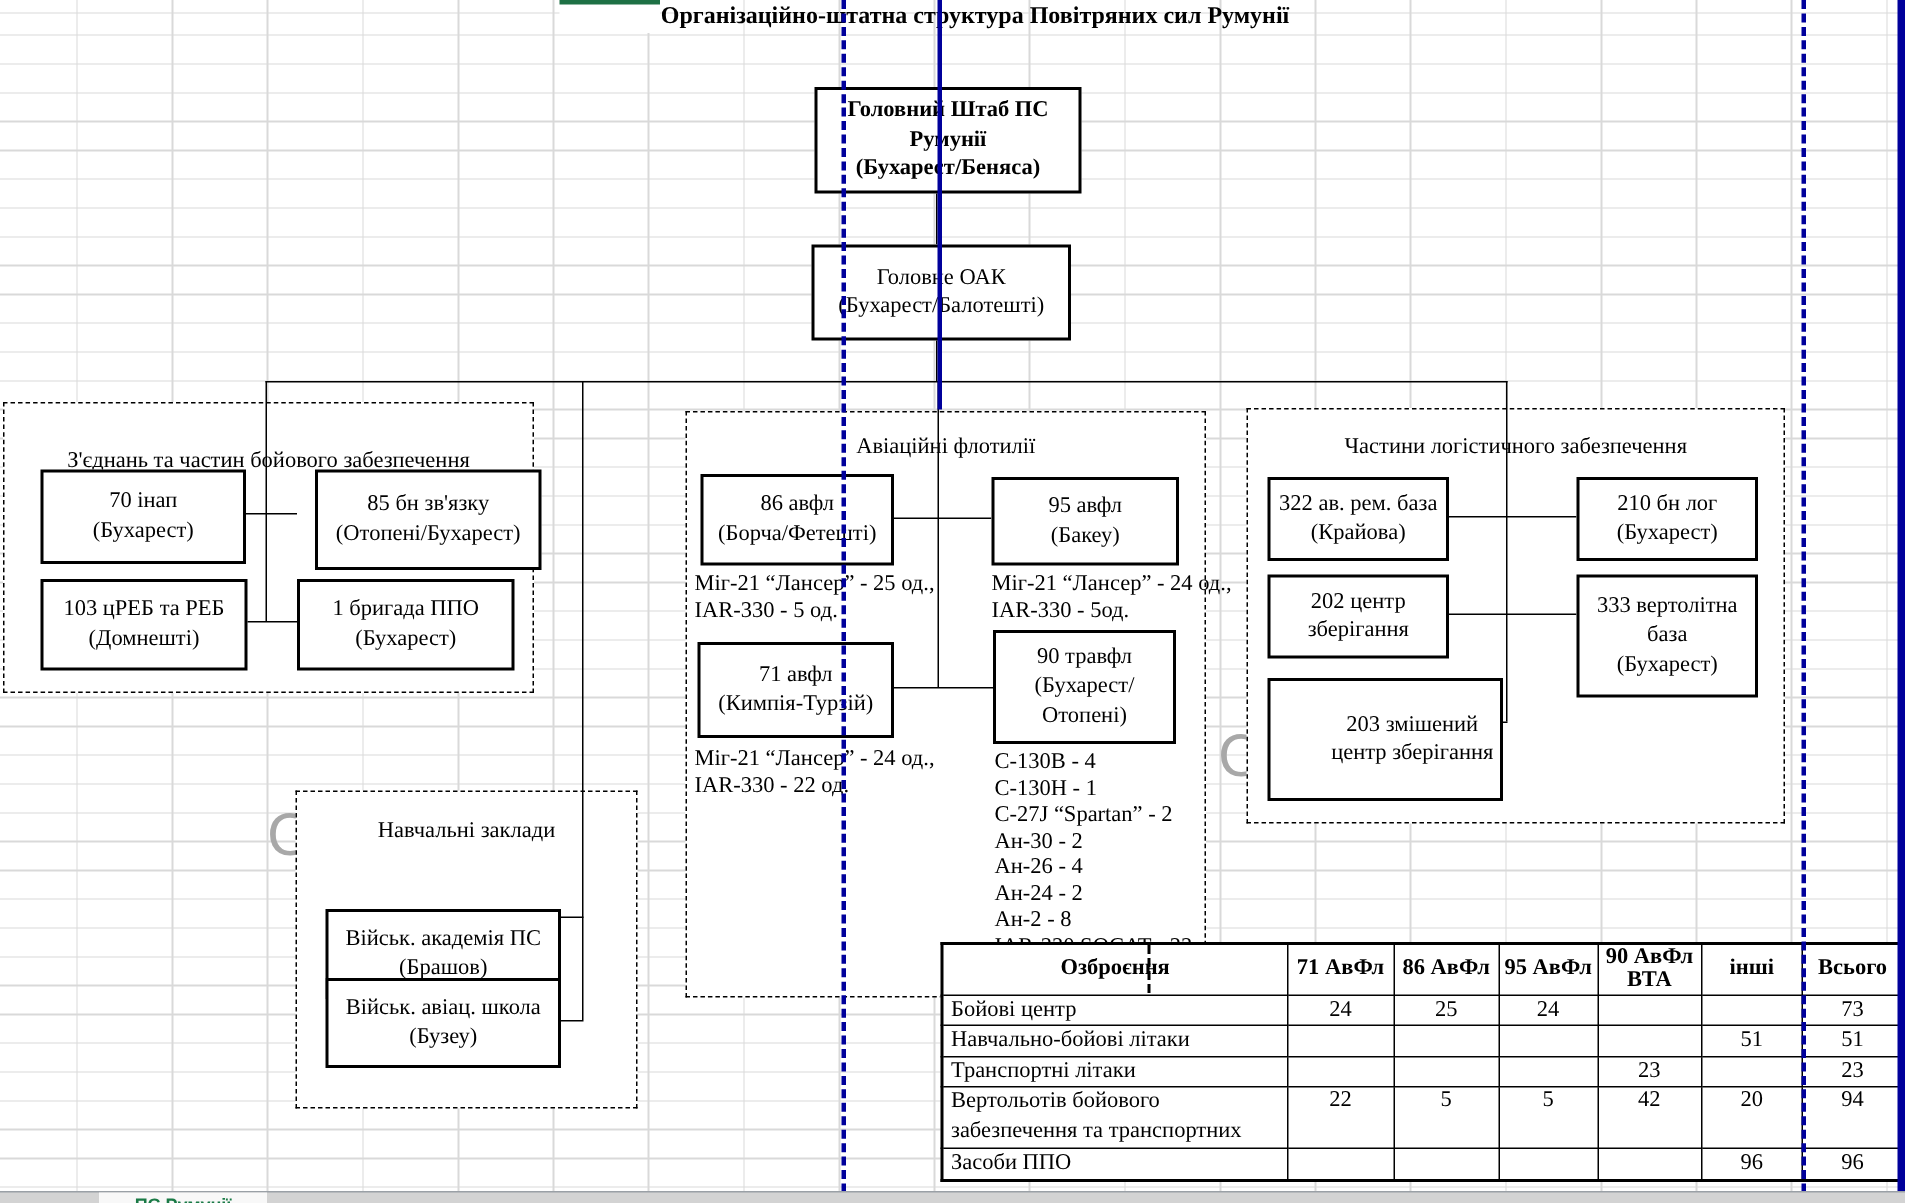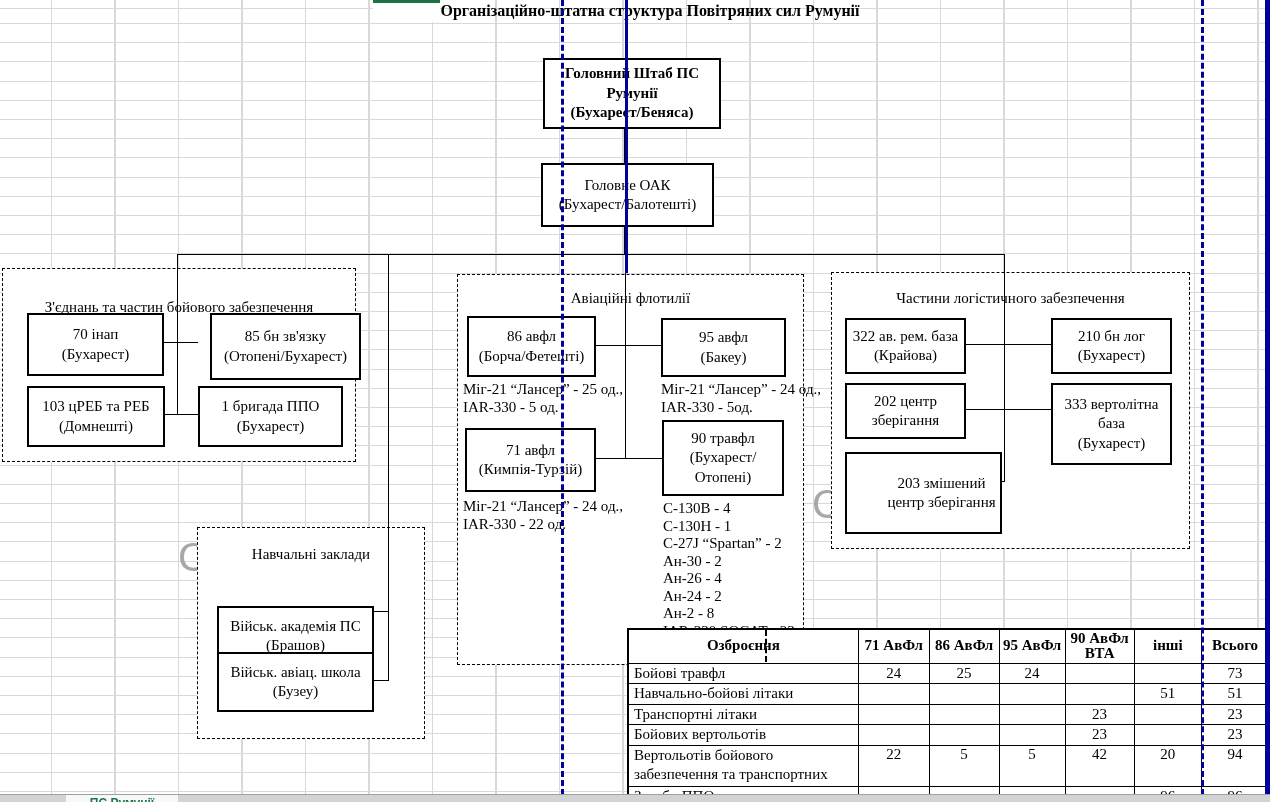--- a/index.html
+++ b/index.html
@@ -191,48 +191,39 @@
       <tr style="height:34px;">
     <th class="ozb">Озброєння</th>
     <th>71 АвФл</th>
     <th>86 АвФл</th>
     <th>95 АвФл</th>
     <th>90 АвФл ВТА</th>
     <th>інші</th>
     <th>Всього</th>
   </tr>
   <tr style="height:20px;">
-    <td class="lab">Бойові травфл</td>
+    <td class="lab">Бойові центр</td>
     <td class="val">24</td>
     <td class="val">25</td>
     <td class="val">24</td>
     <td class="val"></td>
     <td class="val"></td>
     <td class="val">73</td>
   </tr>
   <tr style="height:20px;padding-left:16px;">
     <td class="lab">Навчально-бойові літаки</td>
     <td class="val"></td>
     <td class="val"></td>
     <td class="val"></td>
     <td class="val"></td>
     <td class="val">51</td>
     <td class="val">51</td>
   </tr>
   <tr style="height:20px;">
     <td class="lab">Транспортні літаки</td>
-    <td class="val"></td>
-    <td class="val"></td>
-    <td class="val"></td>
-    <td class="val">23</td>
-    <td class="val"></td>
-    <td class="val">23</td>
-  </tr>
-  <tr style="height:20px;">
-    <td class="lab">Бойових вертольотів</td>
     <td class="val"></td>
     <td class="val"></td>
     <td class="val"></td>
     <td class="val">23</td>
     <td class="val"></td>
     <td class="val">23</td>
   </tr>
   <tr class="toprow" style="height:41px;">
     <td class="lab">Вертольотів бойового забезпечення та транспортних</td>
     <td class="val">22</td>

